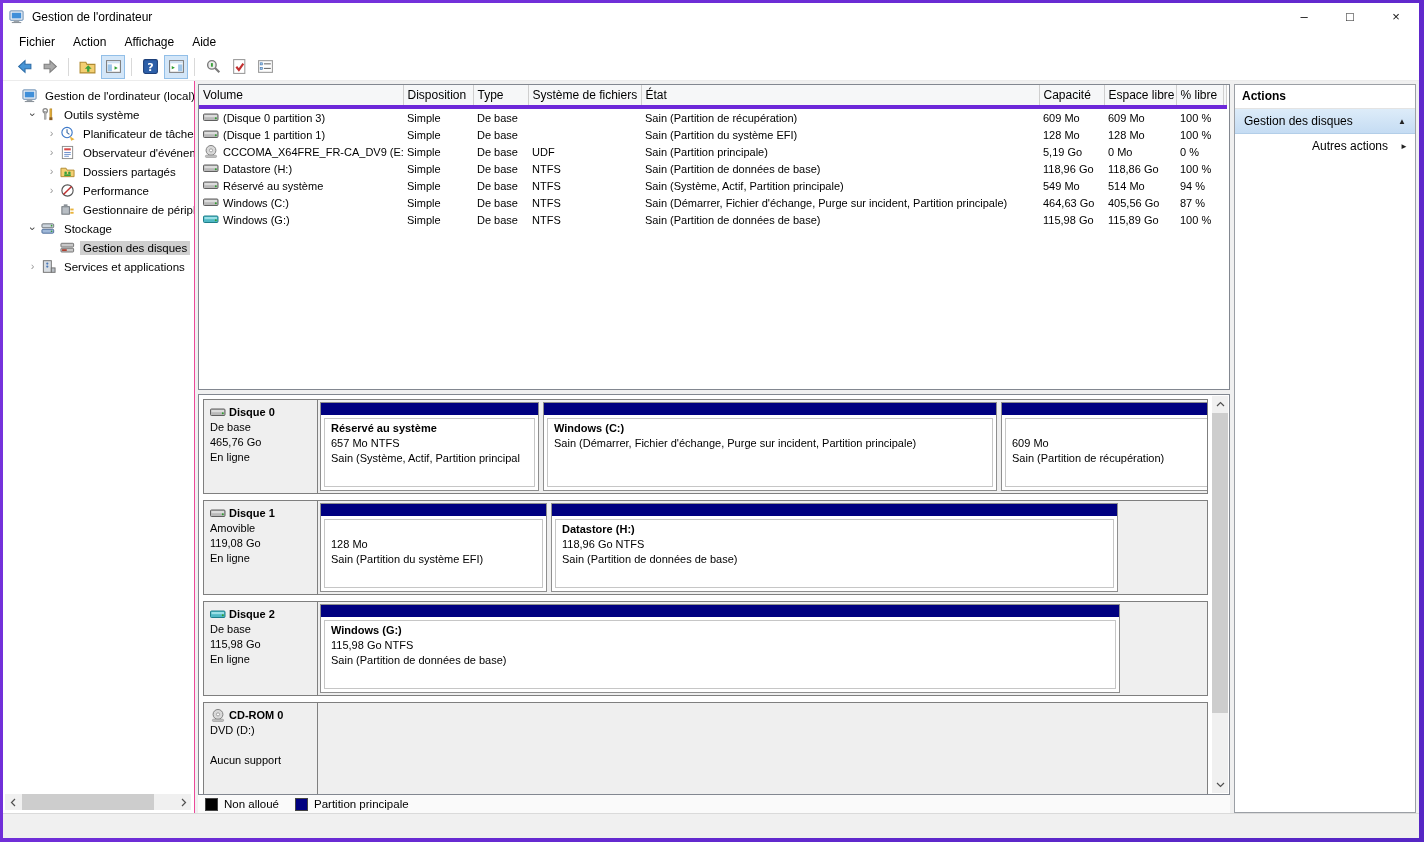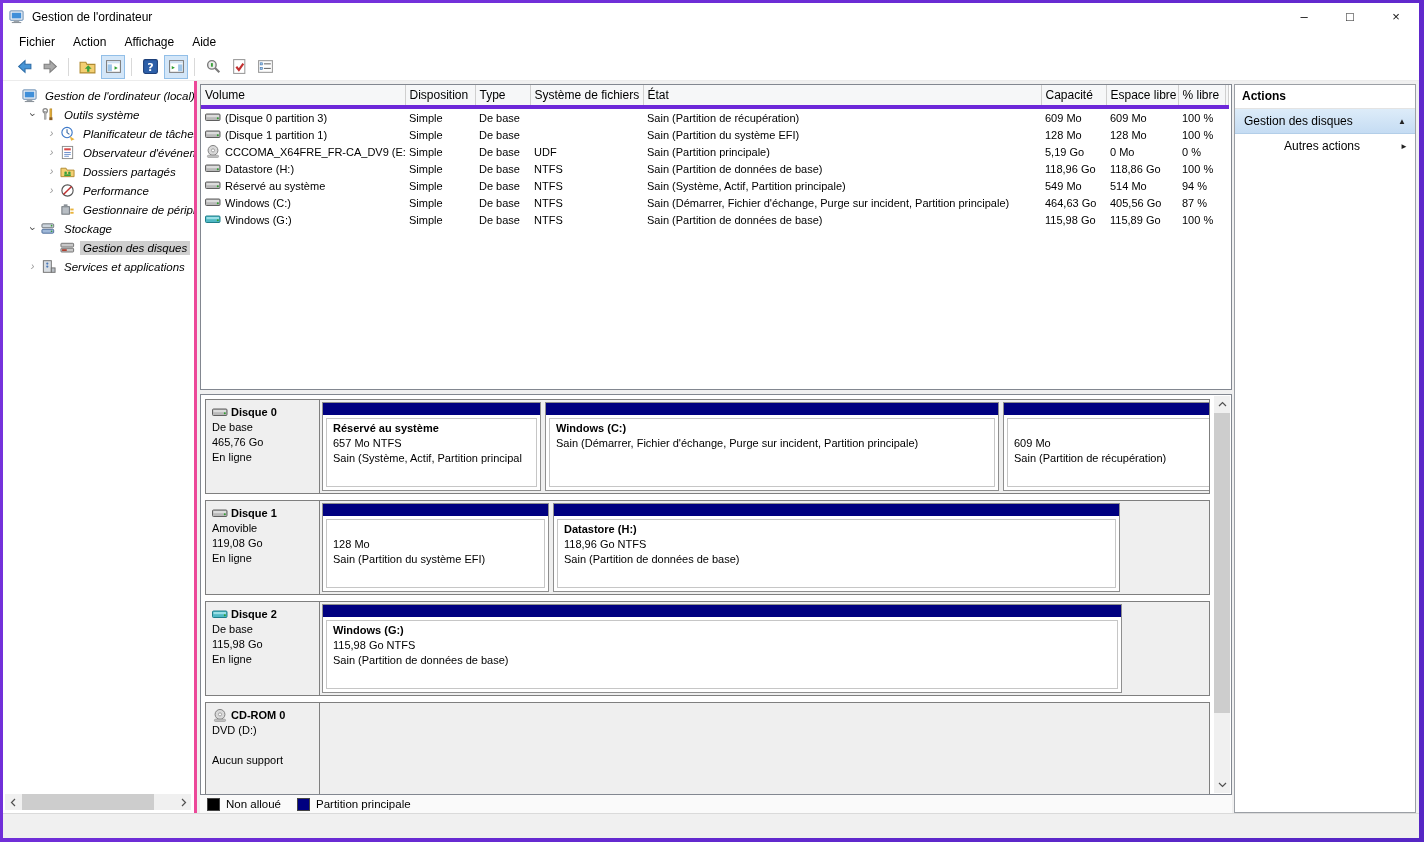--- a/index.html
+++ b/index.html
@@ -25,21 +25,21 @@
 
   
   .toolbar{height:27px;display:flex;align-items:center;padding-left:8px;background:#fff;border-bottom:1px solid #ececec;flex:0 0 auto;}
   .tb-btn{width:22px;height:22px;display:flex;align-items:center;justify-content:center;margin:0 1px;border:1px solid transparent;}
   .tb-btn svg{width:17px;height:17px;display:block;}
   .tb-btn.toggled{background:#d3e6f8;border:1px solid #92bfe8;}
   .tb-sep{width:1px;height:18px;background:#d9d9d9;margin:0 5px;}
 
   
   .main{flex:1;display:flex;background:#f0f0f0;overflow:hidden;}
-  .tree-pane{width:191px;background:#fff;border-right:3px solid #ec4899;position:relative;padding-top:5px;overflow:hidden;flex:0 0 auto;font-style:italic;}
+  .tree-pane{width:191px;background:#fff;border-right:1px solid #ec4899;position:relative;padding-top:5px;overflow:hidden;flex:0 0 auto;}
   .tree-row{height:19px;display:flex;align-items:center;white-space:nowrap;font-size:11.5px;}
   .chev{width:13px;flex:0 0 auto;text-align:center;font-size:11px;color:#9a9a9a;line-height:19px;}
   .chev.expanded{color:#444;transform:rotate(90deg);}
   .tree-icon{width:17px;height:15px;margin:0 4px 0 1px;flex:0 0 auto;}
   .tree-icon svg{width:100%;height:100%;display:block;}
   .tree-label{padding:1px 3px;}
   .tree-label.selected{background:#cfcfcf;}
   .hscroll{position:absolute;left:2px;right:3px;bottom:3px;height:16px;background:#f0f0f0;display:flex;align-items:stretch;}
   .hs-arrow{width:16px;display:flex;align-items:center;justify-content:center;}
   .hs-arrow svg{width:7px;height:9px;}
@@ -80,21 +80,21 @@
   .vs-arrow svg{width:9px;height:6px;}
   .vs-arrow.bottom{position:absolute;bottom:0;left:0;right:0;}
   .vs-thumb{position:absolute;top:17px;left:0;width:16px;height:300px;background:#cdcdcd;}
 
   
   .actions-pane{margin:3px 3px 0 auto;width:180px;background:#fff;border:1px solid #9b9fa5;flex:0 0 auto;display:flex;flex-direction:column;}
   .actions-header{height:23px;line-height:23px;padding-left:7px;font-weight:bold;font-size:12px;border-bottom:1px solid #e3e3e3;}
   .actions-group{height:24px;display:flex;align-items:center;padding:0 9px;background:linear-gradient(#ddecf9,#c5dcf3);border-bottom:1px solid #b3cee8;font-size:12px;}
   .actions-group-label{flex:1;}
   .tri{font-size:8px;color:#222;}
-  .actions-item{height:24px;display:flex;align-items:center;padding:0 7px 0 49px;font-size:12px;}
+  .actions-item{height:24px;display:flex;align-items:center;padding:0 7px 0 49px;font-size:12px;margin-left:28px;}
   .actions-item-label{flex:1;}
 
   .statusbar{height:24px;background:#f0f0f0;border-top:1px solid #dadada;flex:0 0 auto;}
 </style>
 </head>
 <body>
 
 <div class="window">
 
   <div class="titlebar">

